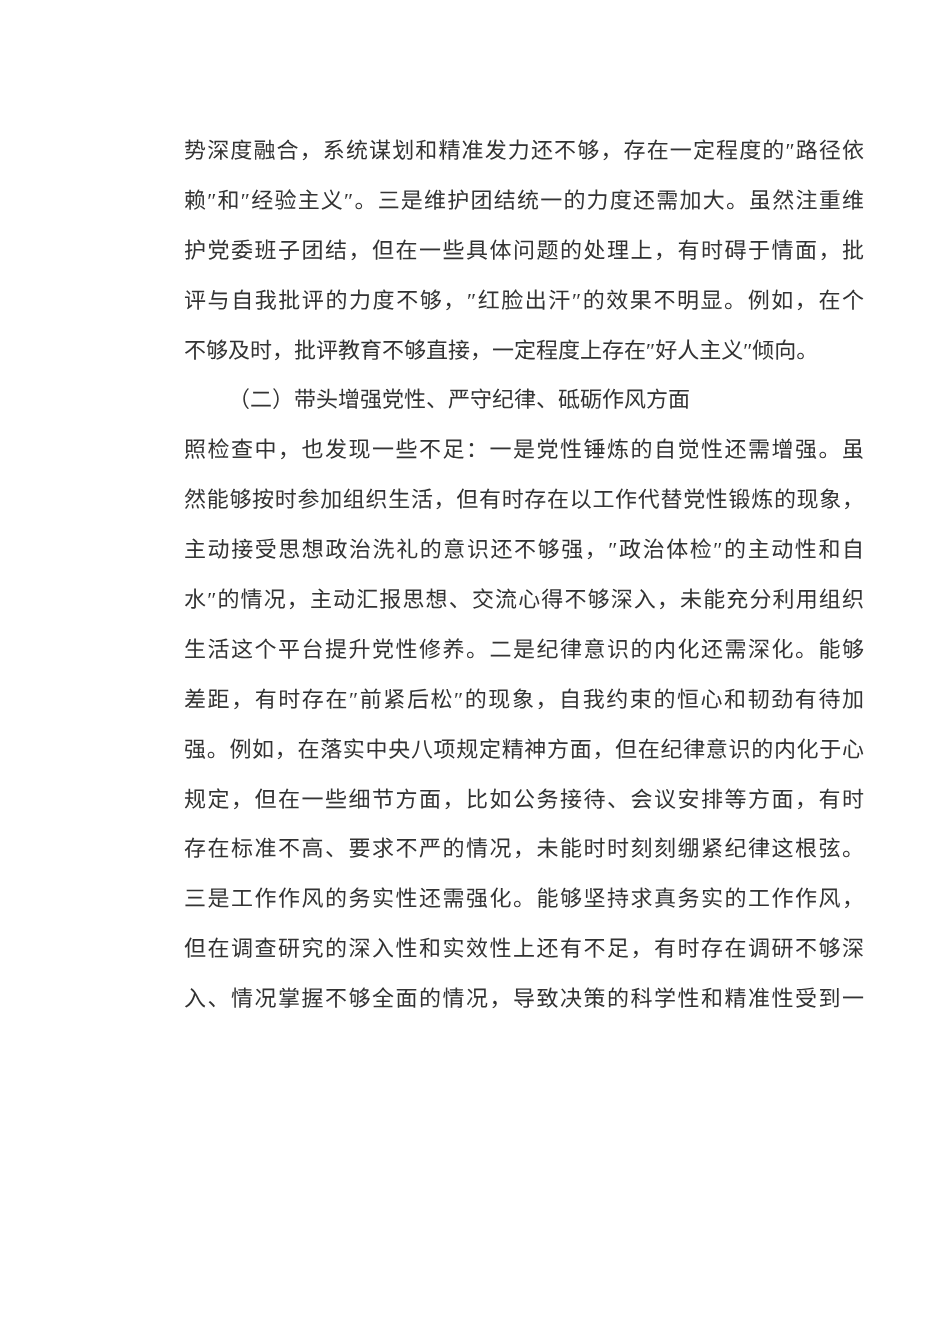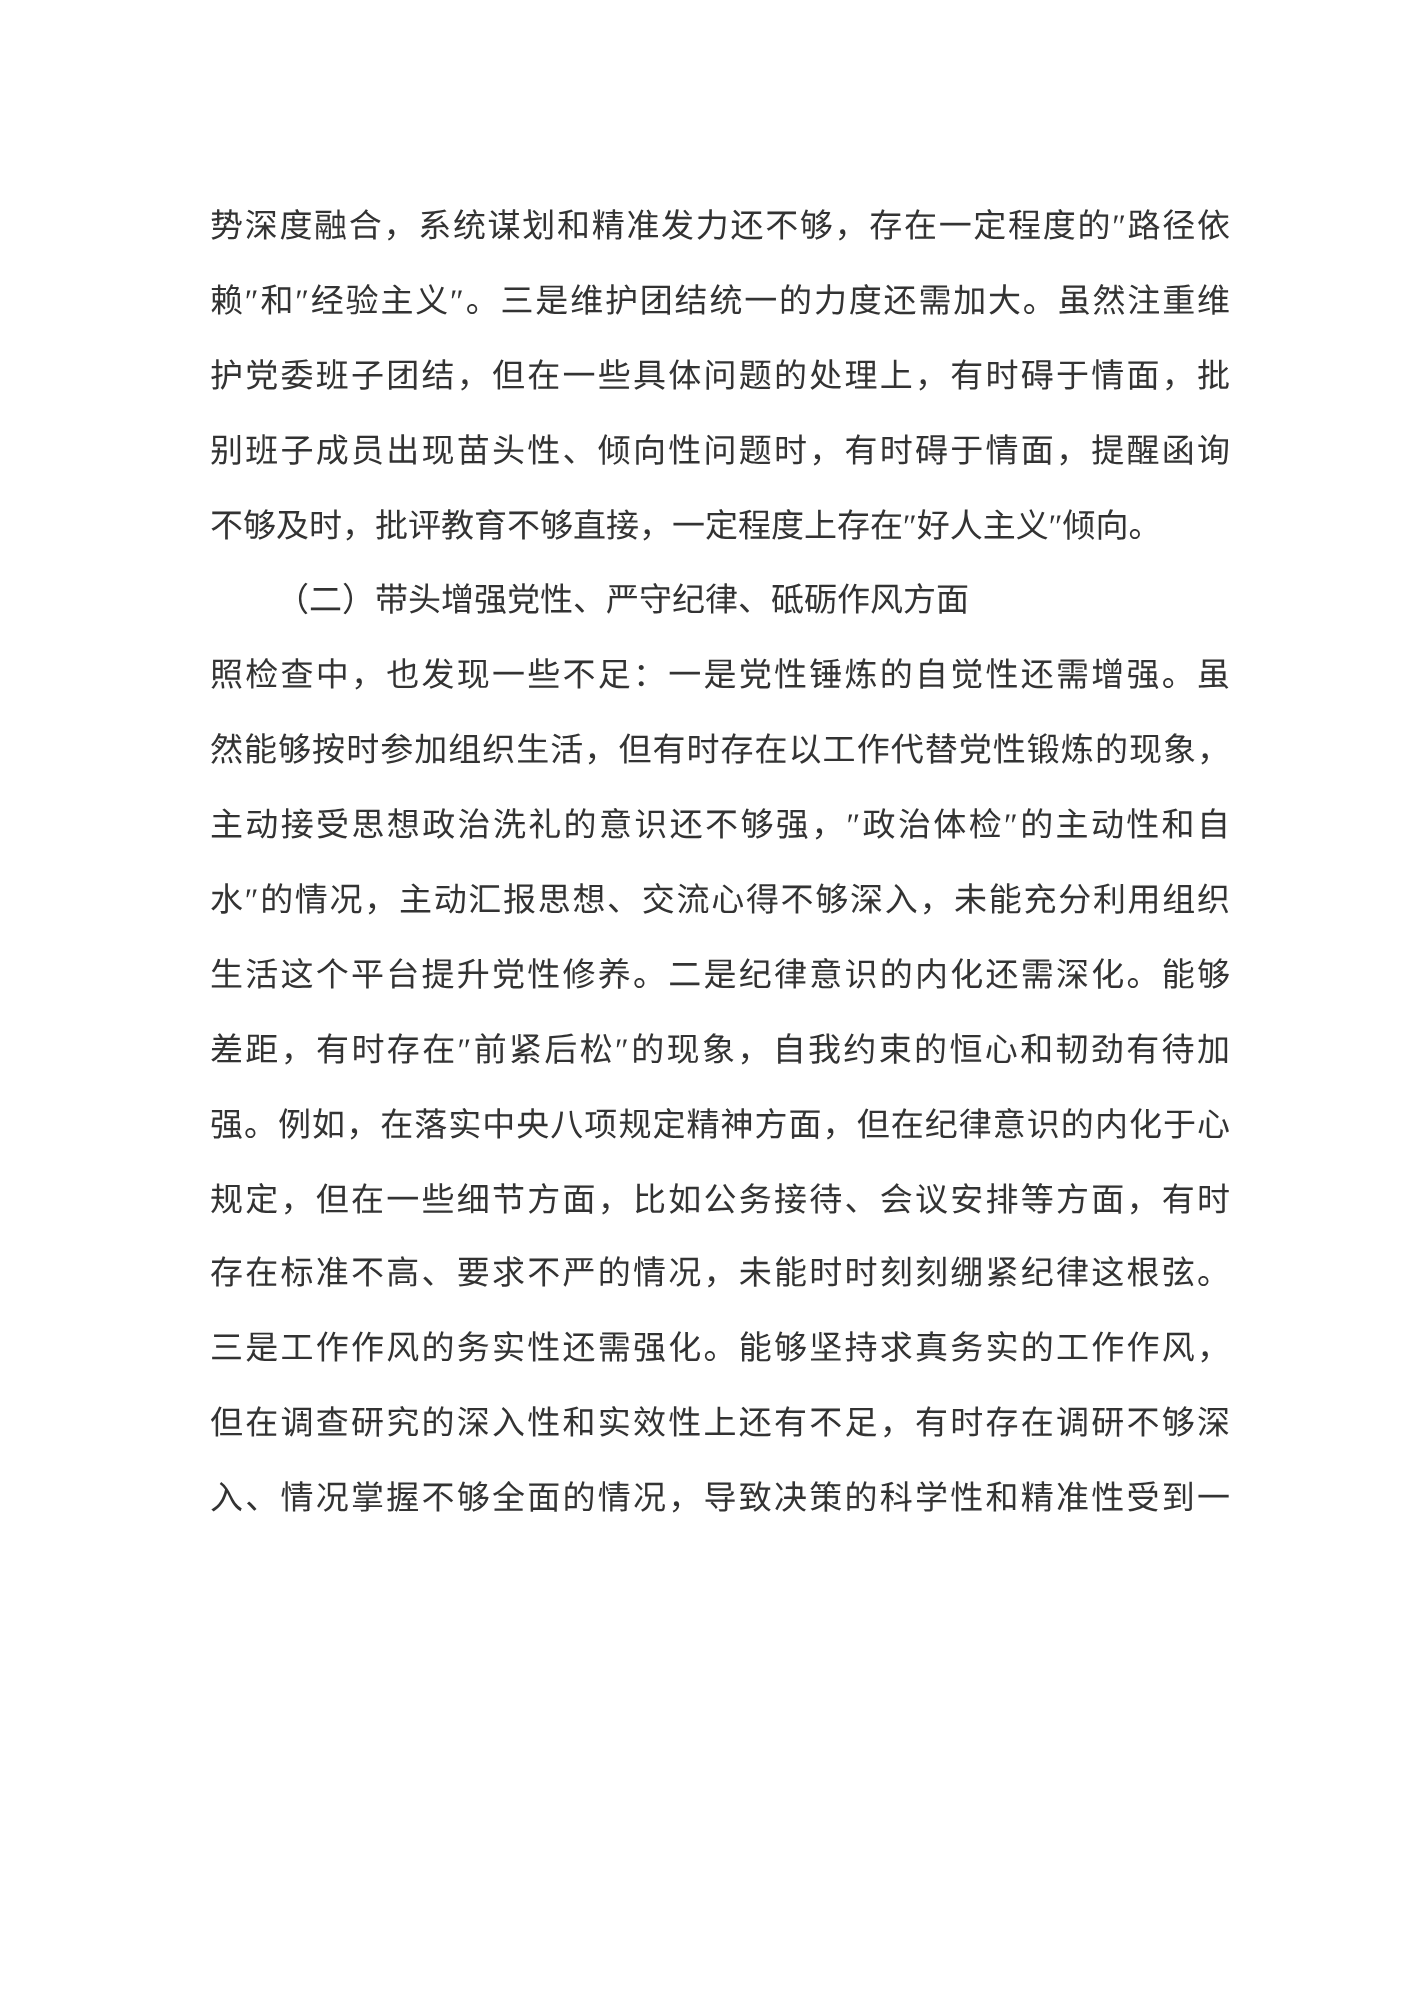--- a/index.html
+++ b/index.html
@@ -38,25 +38,25 @@
   }
   
   .line.indent {
     text-indent: 2em;
   }
 </style>
 </head>
 <body>
 
 <div class="page" style="background: rgb(255, 255, 255);">
-  <div class="text-block" style="color: rgb(51, 51, 51);">
+  <div class="text-block" style="color: rgb(51, 51, 51); margin-left: 44px;">
     <div class="line j">势深度融合，系统谋划和精准发力还不够，存在一定程度的″路径依</div>
     <div class="line j">赖″和″经验主义″。三是维护团结统一的力度还需加大。虽然注重维</div>
     <div class="line j">护党委班子团结，但在一些具体问题的处理上，有时碍于情面，批</div>
-    <div class="line j">别班子成员出现苗头性、倾向性问题时，有时碍于情面，提醒函询</div>
+    <div class="line j">评与自我批评的力度不够，″红脸出汗″的效果不明显。例如，在个</div>
     <div class="line">不够及时，批评教育不够直接，一定程度上存在″好人主义″倾向。</div>
     <div class="line indent">（二）带头增强党性、严守纪律、砥砺作风方面</div>
     <div class="line j">照检查中，也发现一些不足：一是党性锤炼的自觉性还需增强。虽</div>
     <div class="line j">然能够按时参加组织生活，但有时存在以工作代替党性锻炼的现象，</div>
     <div class="line j">主动接受思想政治洗礼的意识还不够强，″政治体检″的主动性和自</div>
     <div class="line j">水″的情况，主动汇报思想、交流心得不够深入，未能充分利用组织</div>
     <div class="line j">生活这个平台提升党性修养。二是纪律意识的内化还需深化。能够</div>
     <div class="line j">差距，有时存在″前紧后松″的现象，自我约束的恒心和韧劲有待加</div>
     <div class="line j">强。例如，在落实中央八项规定精神方面，但在纪律意识的内化于心</div>
     <div class="line j">规定，但在一些细节方面，比如公务接待、会议安排等方面，有时</div>

